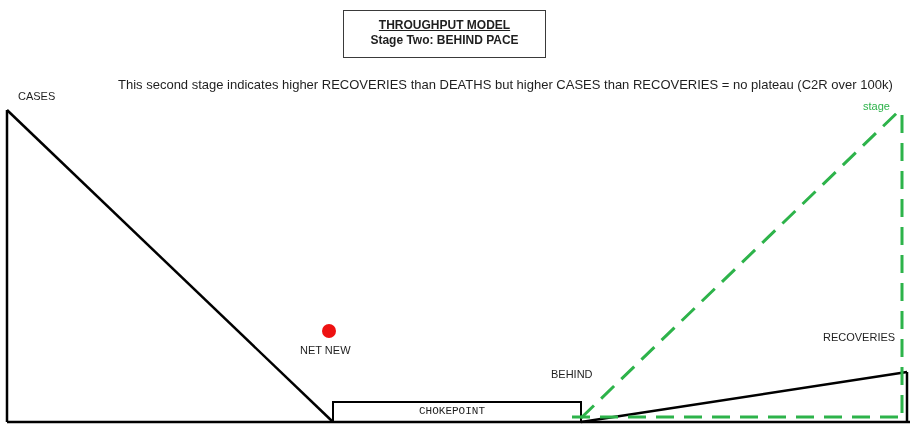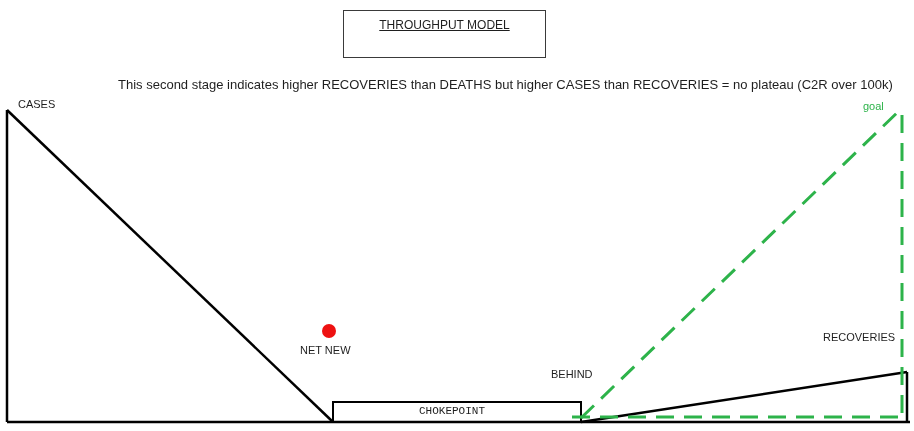--- a/index.html
+++ b/index.html
@@ -1,29 +1,30 @@
 <!DOCTYPE html>
 <html><head>
   <meta charset="utf-8">
   <style>
     html, body { margin: 0; padding: 0; background: #ffffff; }
     body { width: 914px; height: 431px; position: relative; overflow: hidden; font-family: "Liberation Sans", sans-serif; color: #1f1f1f; }
     .title-box { position: absolute; left: 343px; top: 10px; width: 203px; height: 48px; border: 1.5px solid #3a3a3a; box-sizing: border-box; text-align: center; }
-    .title { font-size: 12px; font-weight: normal; text-decoration: underline; margin-top: 7px; line-height: 15px; }
+    .title { font-size: 12px; font-weight: bold; text-decoration: underline; margin-top: 7px; line-height: 15px; }
     .subtitle { font-size: 12px; font-weight: bold; line-height: 15px; }
     .desc { position: absolute; left: 118px; top: 77px; font-size: 13px; white-space: nowrap; }
     .lbl { position: absolute; font-size: 11px; white-space: nowrap; }
     .goal { color: #2db34a; }
     svg { position: absolute; left: 0; top: 0; }
   </style>
 </head>
 <body>
 
 <div class="title-box">
   <div class="title">THROUGHPUT MODEL</div>
+  <div class="subtitle">Stage Two: BEHIND PACE</div>
 </div>
 
 <div class="desc">This second stage indicates higher RECOVERIES than DEATHS but higher CASES than RECOVERIES = no plateau (C2R over 100k)</div>
 
 <svg width="914" height="431">
 
   <line x1="7" y1="422" x2="910" y2="422" stroke="#000" stroke-width="2.5"></line>
 
   <line x1="7" y1="110" x2="7" y2="422" stroke="#000" stroke-width="2.5"></line>
   <line x1="7" y1="110" x2="333" y2="422" stroke="#000" stroke-width="2.5"></line>
@@ -33,18 +34,18 @@
   <line x1="581" y1="422" x2="907" y2="372" stroke="#000" stroke-width="2.5"></line>
   <line x1="907" y1="372" x2="907" y2="422" stroke="#000" stroke-width="2.5"></line>
 
   <line x1="581" y1="418" x2="902" y2="108" stroke="#2db34a" stroke-width="3" stroke-dasharray="18,10"></line>
   <line x1="902" y1="115" x2="902" y2="417" stroke="#2db34a" stroke-width="3" stroke-dasharray="18,10"></line>
   <line x1="572" y1="417" x2="902" y2="417" stroke="#2db34a" stroke-width="3" stroke-dasharray="18,10"></line>
 
   <circle cx="329" cy="331" r="7" fill="#ee1111"></circle>
 </svg>
 
-<div class="lbl" style="left:18px; top:98px;">CASES</div>
+<div class="lbl" style="left:18px; top:90px;">CASES</div>
 <div class="lbl" style="left:300px; top:344px;">NET NEW</div>
 <div class="lbl" style="left:419px; top:405px;font-family:Liberation Mono, monospace;">CHOKEPOINT</div>
 <div class="lbl" style="left:551px; top:368px;">BEHIND</div>
 <div class="lbl" style="left:823px; top:331px;">RECOVERIES</div>
-<div class="lbl goal" style="left:863px; top:100px;">goal</div>
+<div class="lbl goal" style="left:863px; top:100px;">stage</div>
 
 </body></html>

